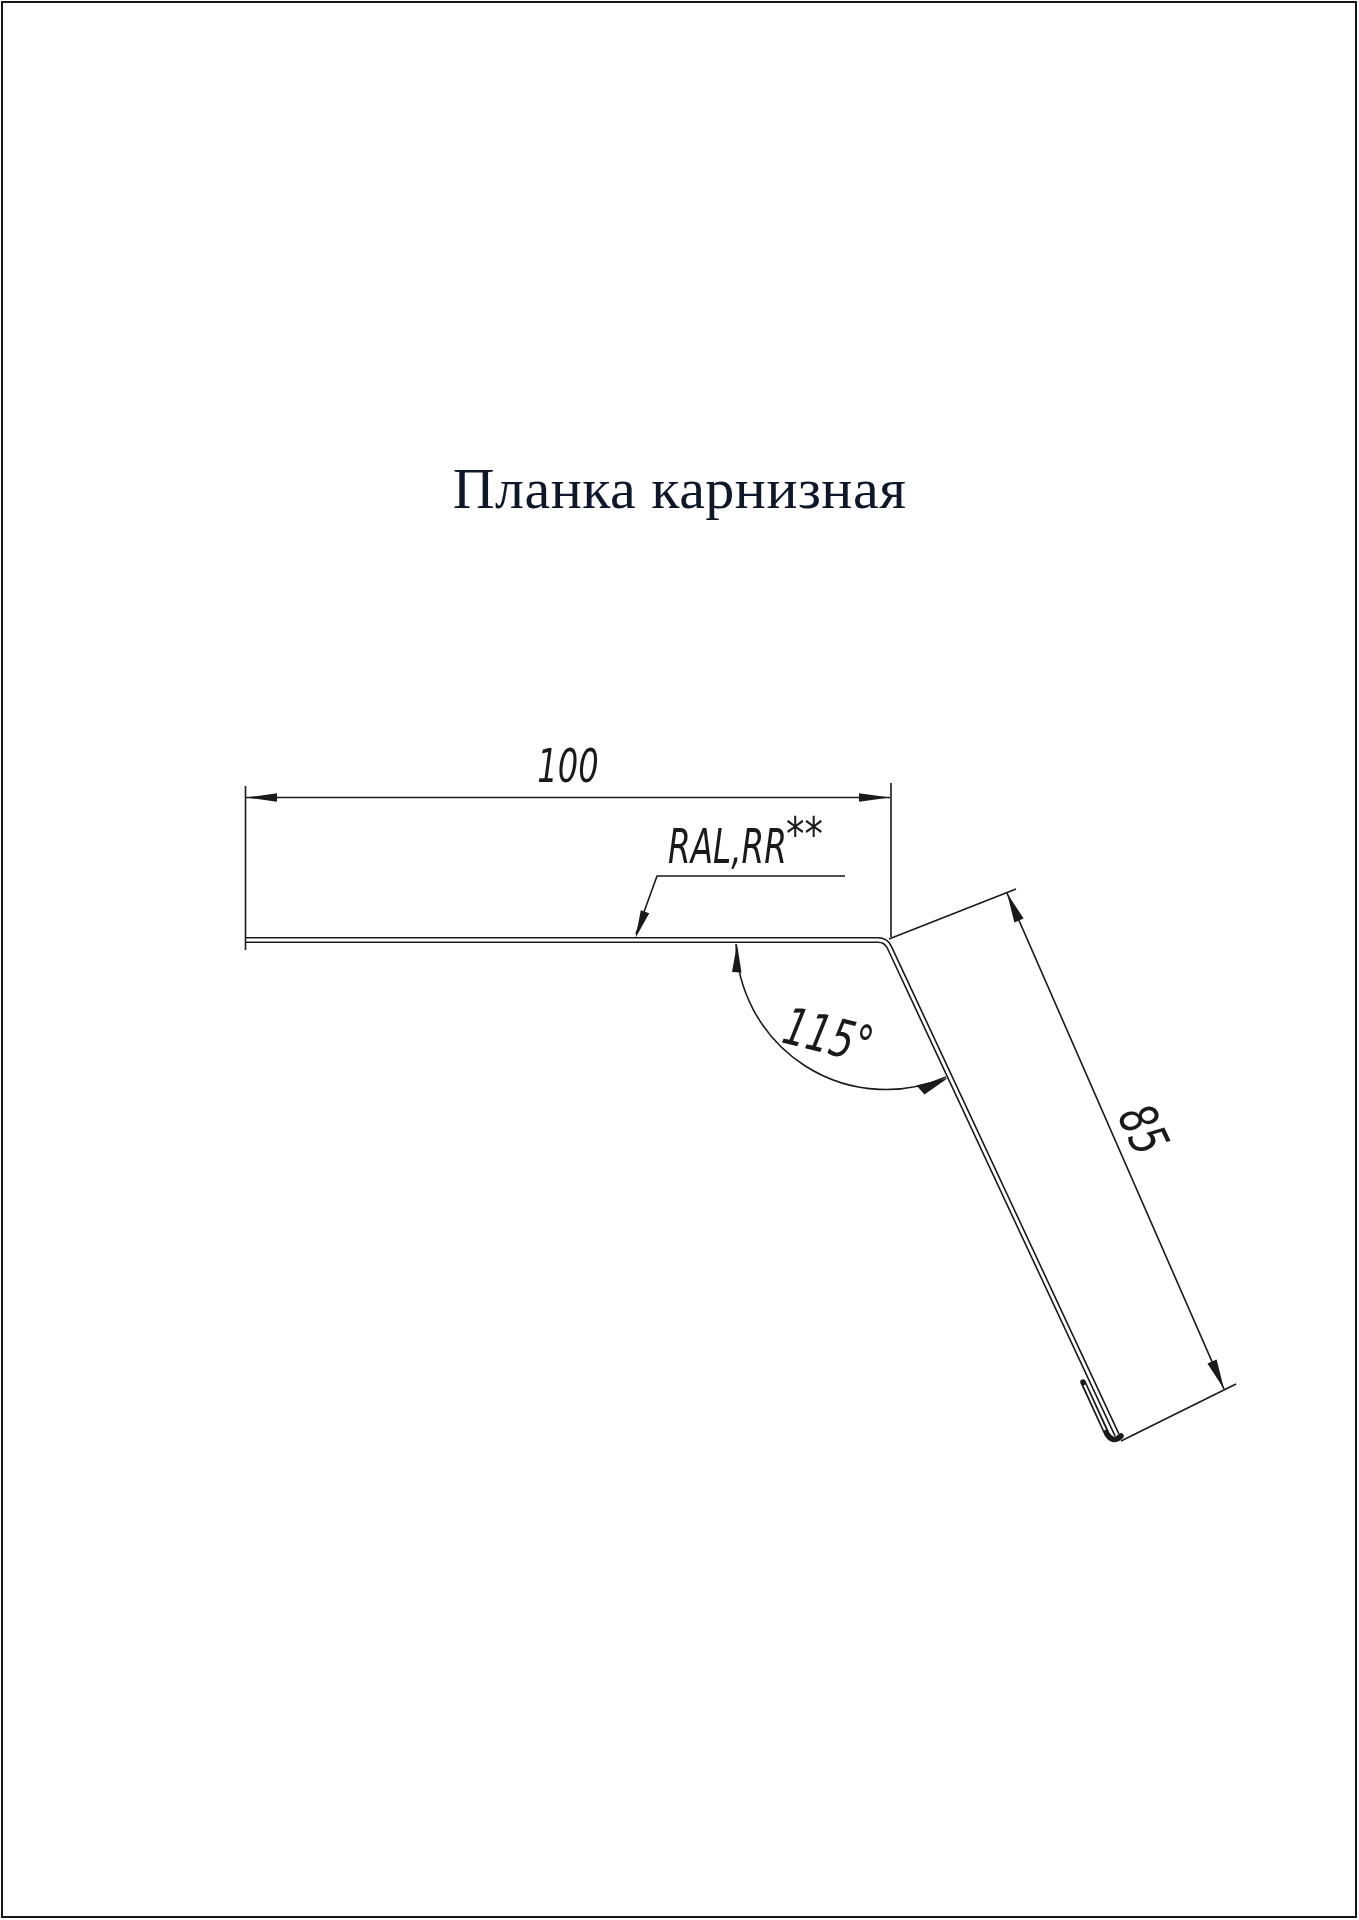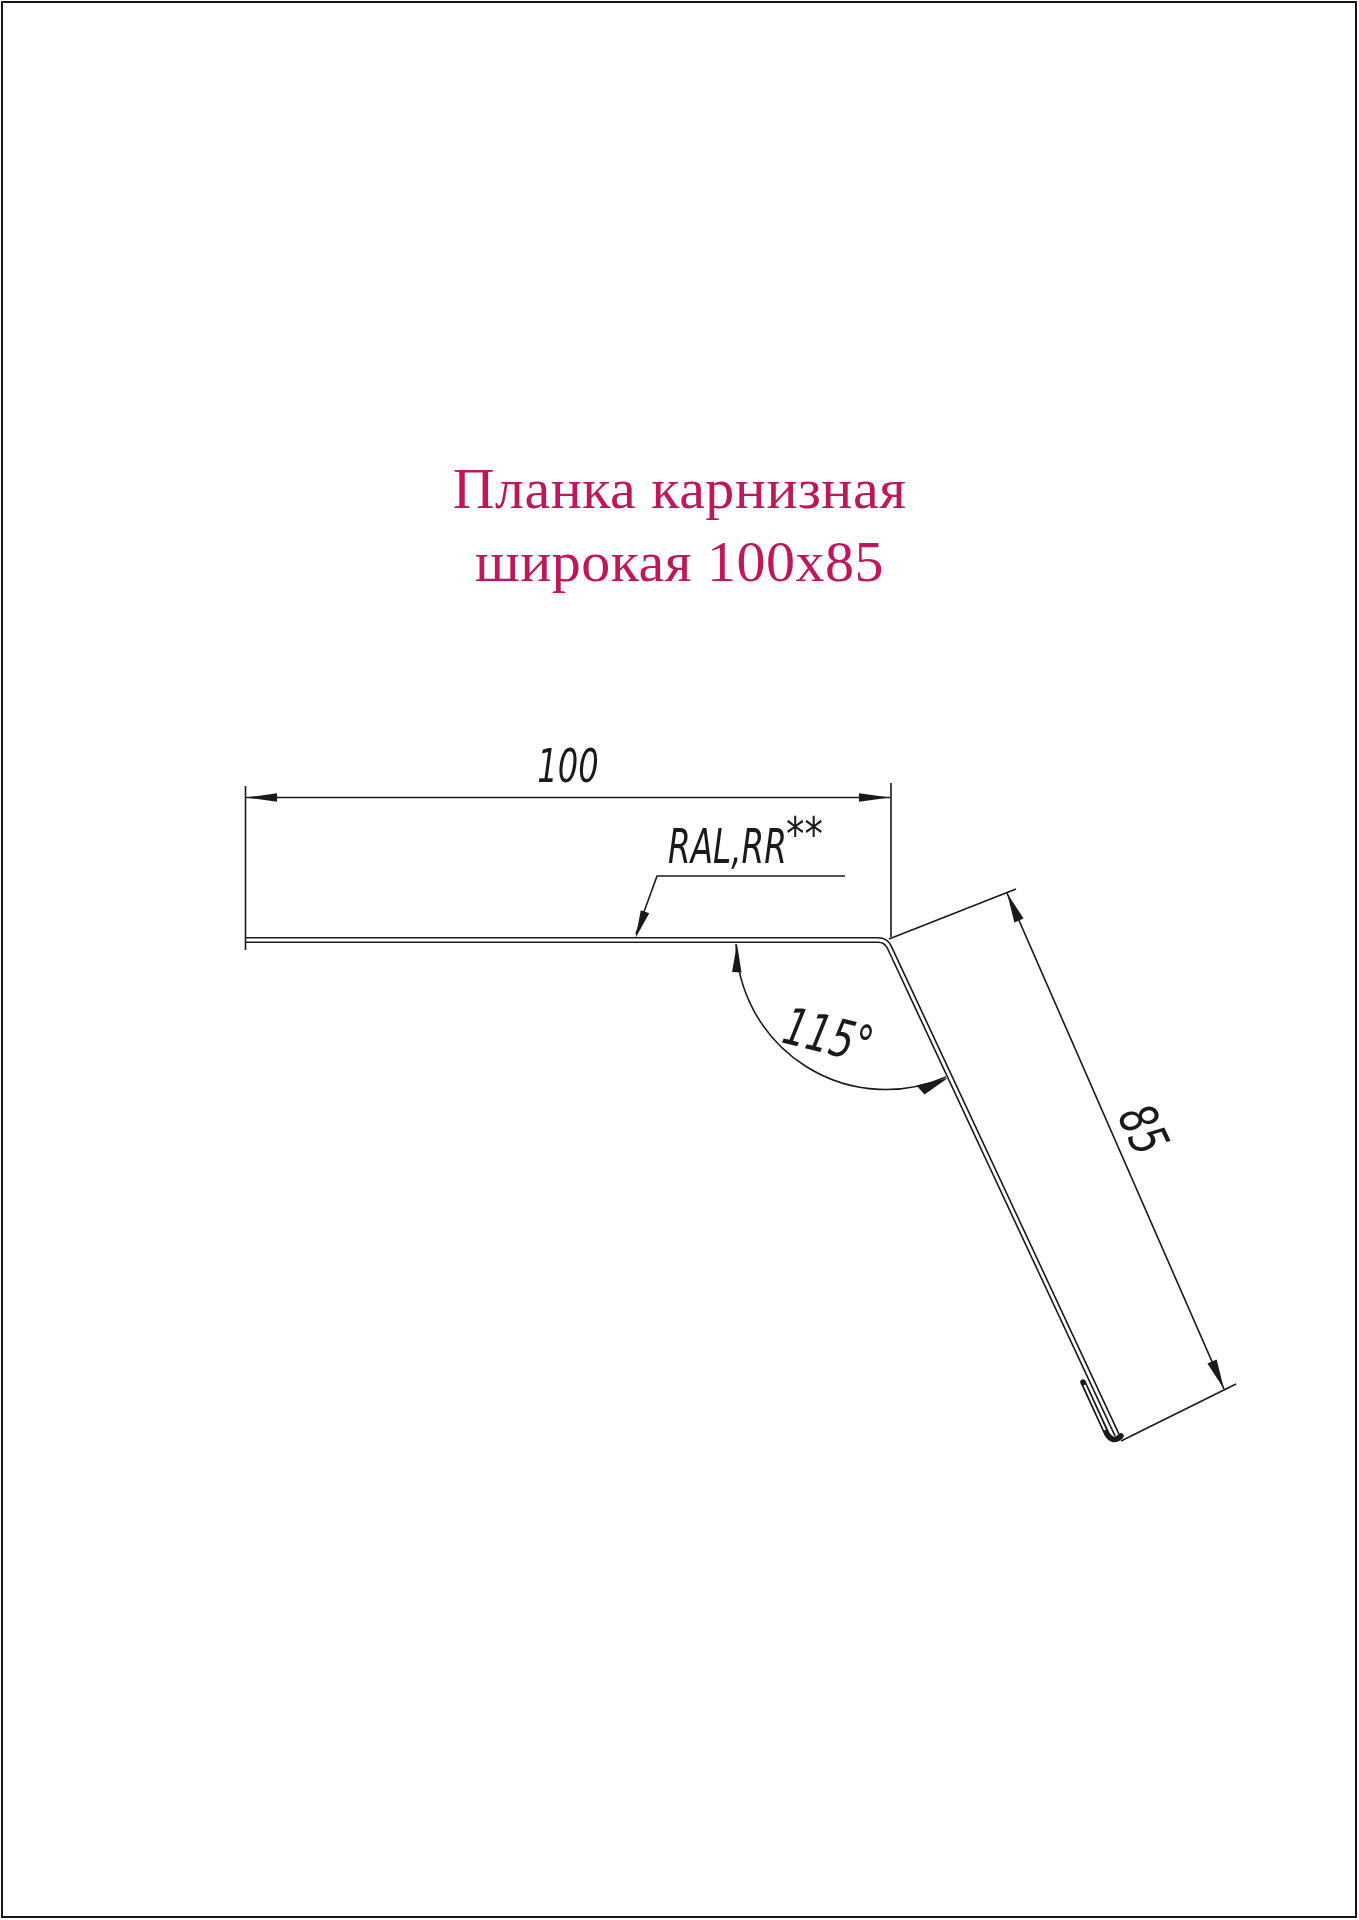--- a/index.html
+++ b/index.html
@@ -14,41 +14,40 @@
     position:absolute;left:1px;top:1px;right:2px;bottom:2px;
     border:2px solid #161616;
     box-sizing:border-box;
     pointer-events:none;
   }
   .title-block{
     position:absolute;top:452px;left:0;width:100%;
     text-align:center;
     font-family:"Liberation Serif",serif;
     font-size:58px;line-height:73px;
-    color:#be185d;
+    color:#0f172a;
     letter-spacing:0.5px;
   }
   svg.drawing{position:absolute;left:0;top:0;}
   svg.drawing path, svg.drawing line{fill:none;}
   .dimtext{
     font-family:"DejaVu Sans",sans-serif;
     font-style:italic;
     fill:#1a1a1a;
   }
 </style>
 </head>
 <body>
 
 <div class="page">
 
   <div class="frame"></div>
 
   <div class="title-block">
     <div>Планка карнизная</div>
-    <div>широкая 100х85</div>
   </div>
 
   <svg class="drawing" width="1359" height="1920" viewBox="0 0 1359 1920">
 
     <path d="M 246 940 L 878 940 Q 886 940 889.4 947.3 L 1117 1435" stroke="#1a1a1a" stroke-width="6" stroke-linejoin="round" stroke-linecap="butt"></path>
     <path d="M 246 940 L 878 940 Q 886 940 889.4 947.3 L 1117 1435" stroke="#ffffff" stroke-width="2.8" stroke-linejoin="round" stroke-linecap="butt"></path>
 
     <path d="M 1083 1382 L 1107 1434 Q 1113 1444 1121 1436" stroke="#1a1a1a" stroke-width="5.5" stroke-linecap="round" stroke-linejoin="round"></path>
     <path d="M 1084.5 1385 L 1105 1430" stroke="#ffffff" stroke-width="2" stroke-linecap="butt"></path>
 

